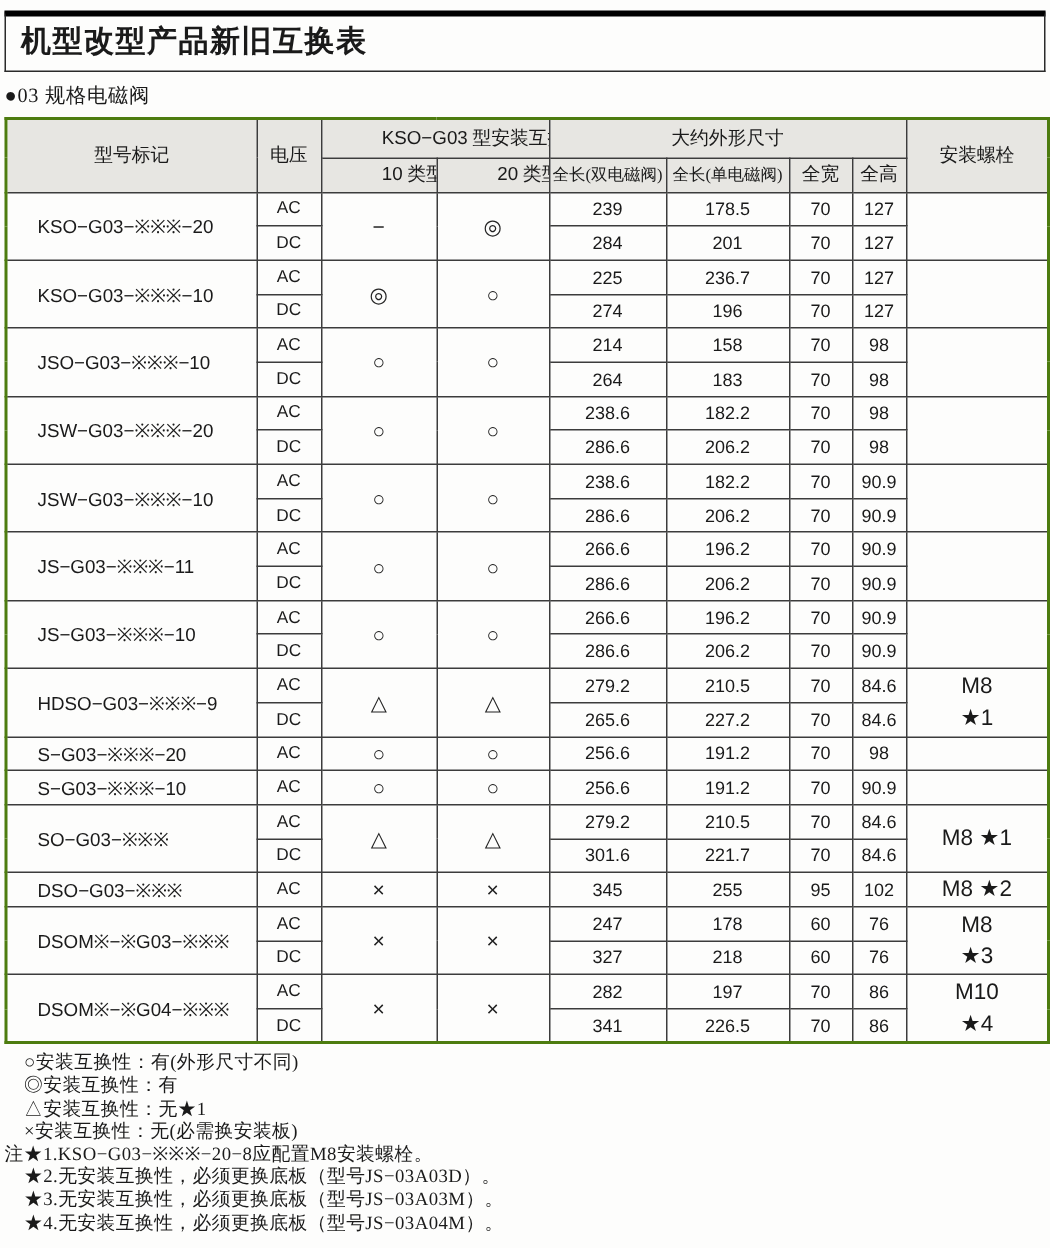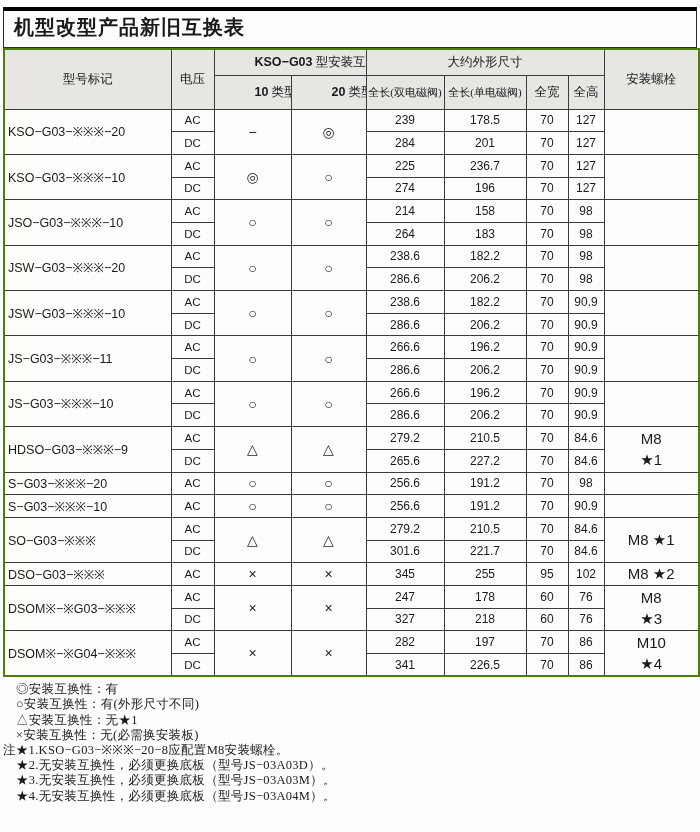--- a/index.html
+++ b/index.html
@@ -50,30 +50,30 @@
     overflow: hidden;
   }
   .spec-table thead { border-bottom: 1.8px solid #141414; }
   .spec-table thead th {
     background: #e7e6e2;
     font-weight: normal;
     font-family: "Liberation Serif", serif;
     font-size: 12.5px;
   }
   .spec-table thead tr.h1 { height: 26px; }
-  .spec-table thead tr.h2 { height: 34px; }
+  .spec-table thead tr.h2 { height: 23px; }
   .spec-table thead th b {
     font-family: "Liberation Sans", sans-serif;
-    font-weight: bold;
+    font-weight: normal;
     font-size: 12.5px;
     margin-left: 40px;
   }
   .spec-table thead th.small { font-size: 11px; }
   .spec-table tbody tr { height: 22.7px; }
-  td.model { text-align: left; padding-left: 3px; font-size: 12.5px; }
+  td.model { text-align: left; padding-left: 20px; font-size: 12.5px; }
   td.volt  { font-size: 11.5px; }
   td.sym   { font-size: 14px; color: #222; }
   td.num   { font-size: 12px; }
   td.screw { font-size: 15px; }
   td.screw div { line-height: 21.5px; min-height: 0; }
 
   
   .notes {
     font-family: "Liberation Serif", serif;
     font-size: 12.5px;
@@ -85,20 +85,21 @@
 </style>
 </head>
 <body>
 
 <div class="page">
 
   <div class="title-box">
     <span>机型改型产品新旧互换表</span>
   </div>
 
+  <div class="subtitle">●03 规格电磁阀</div>
 
   <table class="spec-table">
     <colgroup>
       <col style="width:167px">
         <col style="width:43px">
         <col style="width:77px">
         <col style="width:75px">
       <col style="width:78px">
         <col style="width:82px">
         <col style="width:42px">
@@ -406,22 +407,22 @@
     <td class="volt">DC</td>
     <td class="num">341</td>
     <td class="num">226.5</td>
     <td class="num">70</td>
     <td class="num">86</td>
   </tr>
 </tbody>
   </table>
 
   <div class="notes">
+    <div class="note-line ind">○安装互换性：有(外形尺寸不同)</div>
     <div class="note-line ind">◎安装互换性：有</div>
-    <div class="note-line ind">○安装互换性：有(外形尺寸不同)</div>
     <div class="note-line ind">△安装互换性：无★1</div>
     <div class="note-line ind">×安装互换性：无(必需换安装板)</div>
     <div class="note-line">注★1.KSO−G03−※※※−20−8应配置M8安装螺栓。</div>
     <div class="note-line ind">★2.无安装互换性，必须更换底板（型号JS−03A03D）。</div>
     <div class="note-line ind">★3.无安装互换性，必须更换底板（型号JS−03A03M）。</div>
     <div class="note-line ind">★4.无安装互换性，必须更换底板（型号JS−03A04M）。</div>
   </div>
 
 </div>
 

